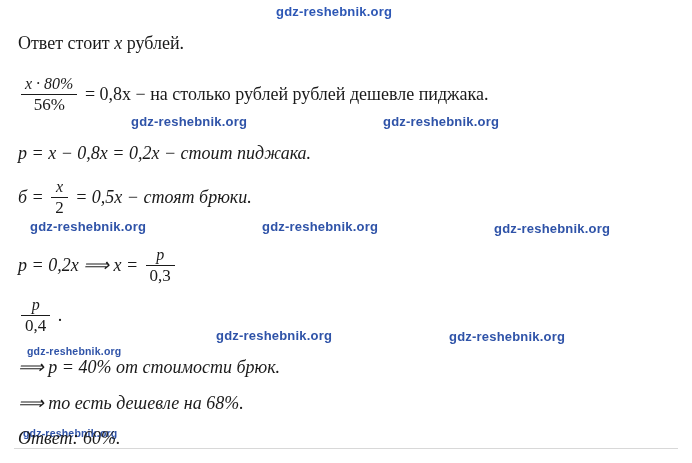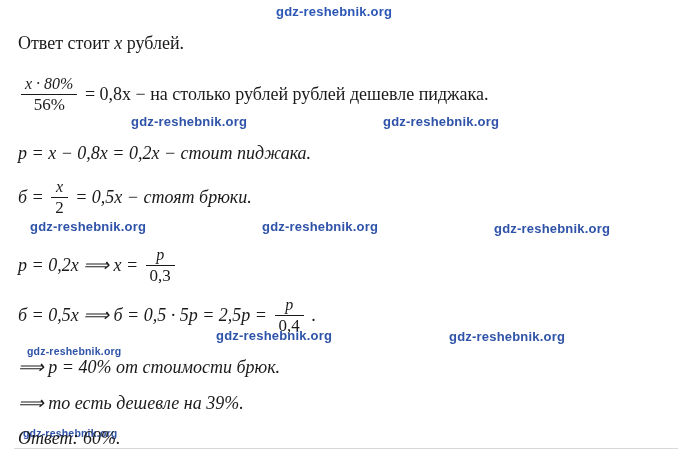--- a/index.html
+++ b/index.html
@@ -114,28 +114,27 @@
 
   <div class="line" style="left:18px; top:246px;">
     <span class="it">р = 0,2x ⟹ x =</span>
     <span class="frac">
       <span class="num it">р</span>
       <span class="den">0,3</span>
     </span>
   </div>
 
   <div class="line" style="left:18px; top:296px;">
-    <span class="it">б = 0,5x ⟹ б = 0,5 · 5р = 2,5р =</span>
     <span class="frac">
       <span class="num it">р</span>
       <span class="den">0,4</span>
     </span>
     <span>.</span>
   </div>
 
   <div class="line it" style="left:18px; top:357px;font-style:italic;">⟹ р = 40% от стоимости брюк.</div>
 
-  <div class="line it" style="left:18px; top:393px;">⟹ то есть дешевле на 39%.</div>
+  <div class="line it" style="left:18px; top:393px;">⟹ то есть дешевле на 68%.</div>
 
   <div class="line it" style="left:18px; top:428px;">Ответ: 60%.</div>
 
   <div class="bottom-rule"></div>
 </div>
 
 </body></html>

